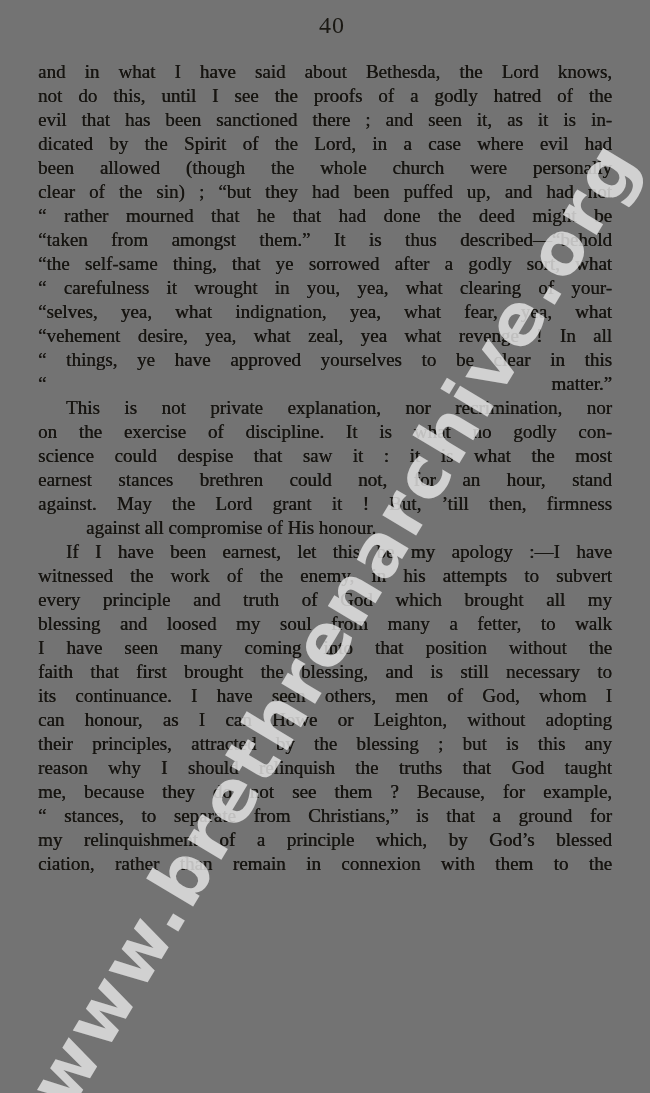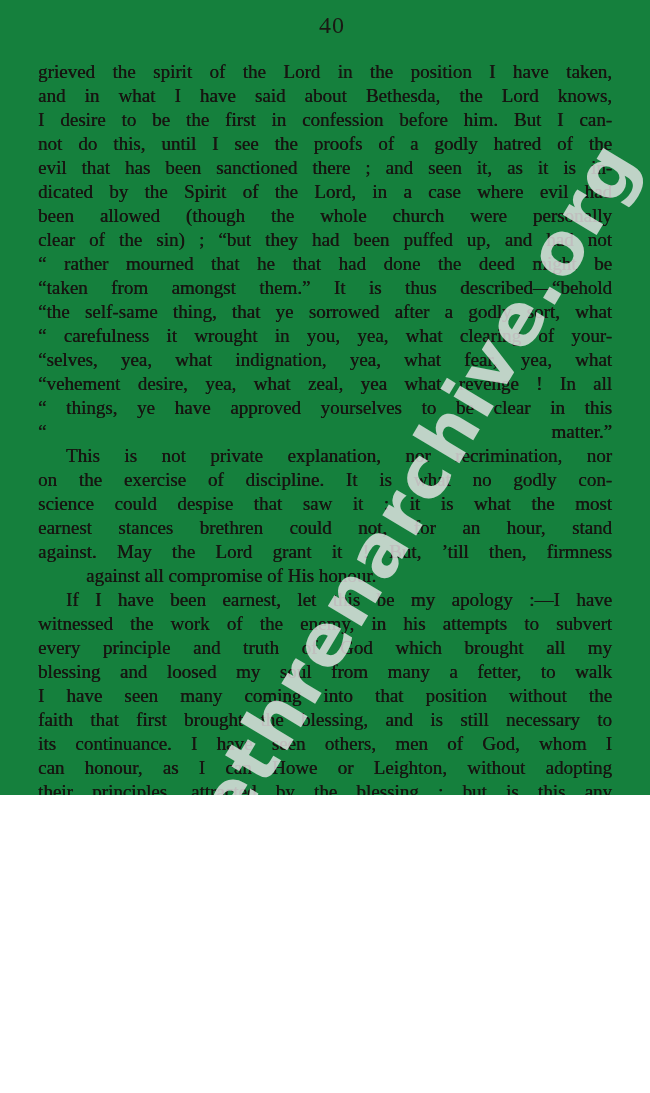--- a/index.html
+++ b/index.html
@@ -3,22 +3,22 @@
 <meta charset="utf-8">
 <style>
   html, body {
     margin: 0;
     padding: 0;
     background: #ffffff;
   }
   .page {
     position: relative;
     width: 650px;
-    height: 795px;
-    background: #15803d;
+    height: 1093px;
+    background: #737373;
     overflow: hidden;
     font-family: "Liberation Serif", "DejaVu Serif", serif;
     color: #171511;
   }
   .page-number {
     position: absolute;
     top: 12px;
     left: 0;
     width: 664px; 
     text-align: center;
@@ -63,23 +63,21 @@
     z-index: 5;
   }
 </style>
 </head>
 <body>
 
 <div class="page">
   <div class="page-number">40</div>
 
   <div class="text-block" id="text-block">
-      <div class="line">grieved the spirit of the Lord in the position I have taken,</div>
       <div class="line">and in what I have said about Bethesda, the Lord knows,</div>
-      <div class="line">I desire to be the first in confession before him.  But I can-</div>
       <div class="line">not do this, until I see the proofs of a godly hatred of the</div>
       <div class="line">evil that has been sanctioned there ; and seen it, as it is in-</div>
       <div class="line">dicated by the Spirit of the Lord, in a case where evil had</div>
       <div class="line">been allowed (though the whole church were personally</div>
       <div class="line">clear of the sin) ; “but they had been puffed up, and had not</div>
       <div class="line">“ rather mourned that he that had done the deed might be</div>
       <div class="line">“taken from amongst them.”  It is thus described—“behold</div>
       <div class="line">“the self-same thing, that ye sorrowed after a godly sort, what</div>
       <div class="line">“ carefulness it wrought in you, yea, what clearing of your-</div>
       <div class="line">“selves, yea, what indignation, yea, what fear, yea, what</div>

